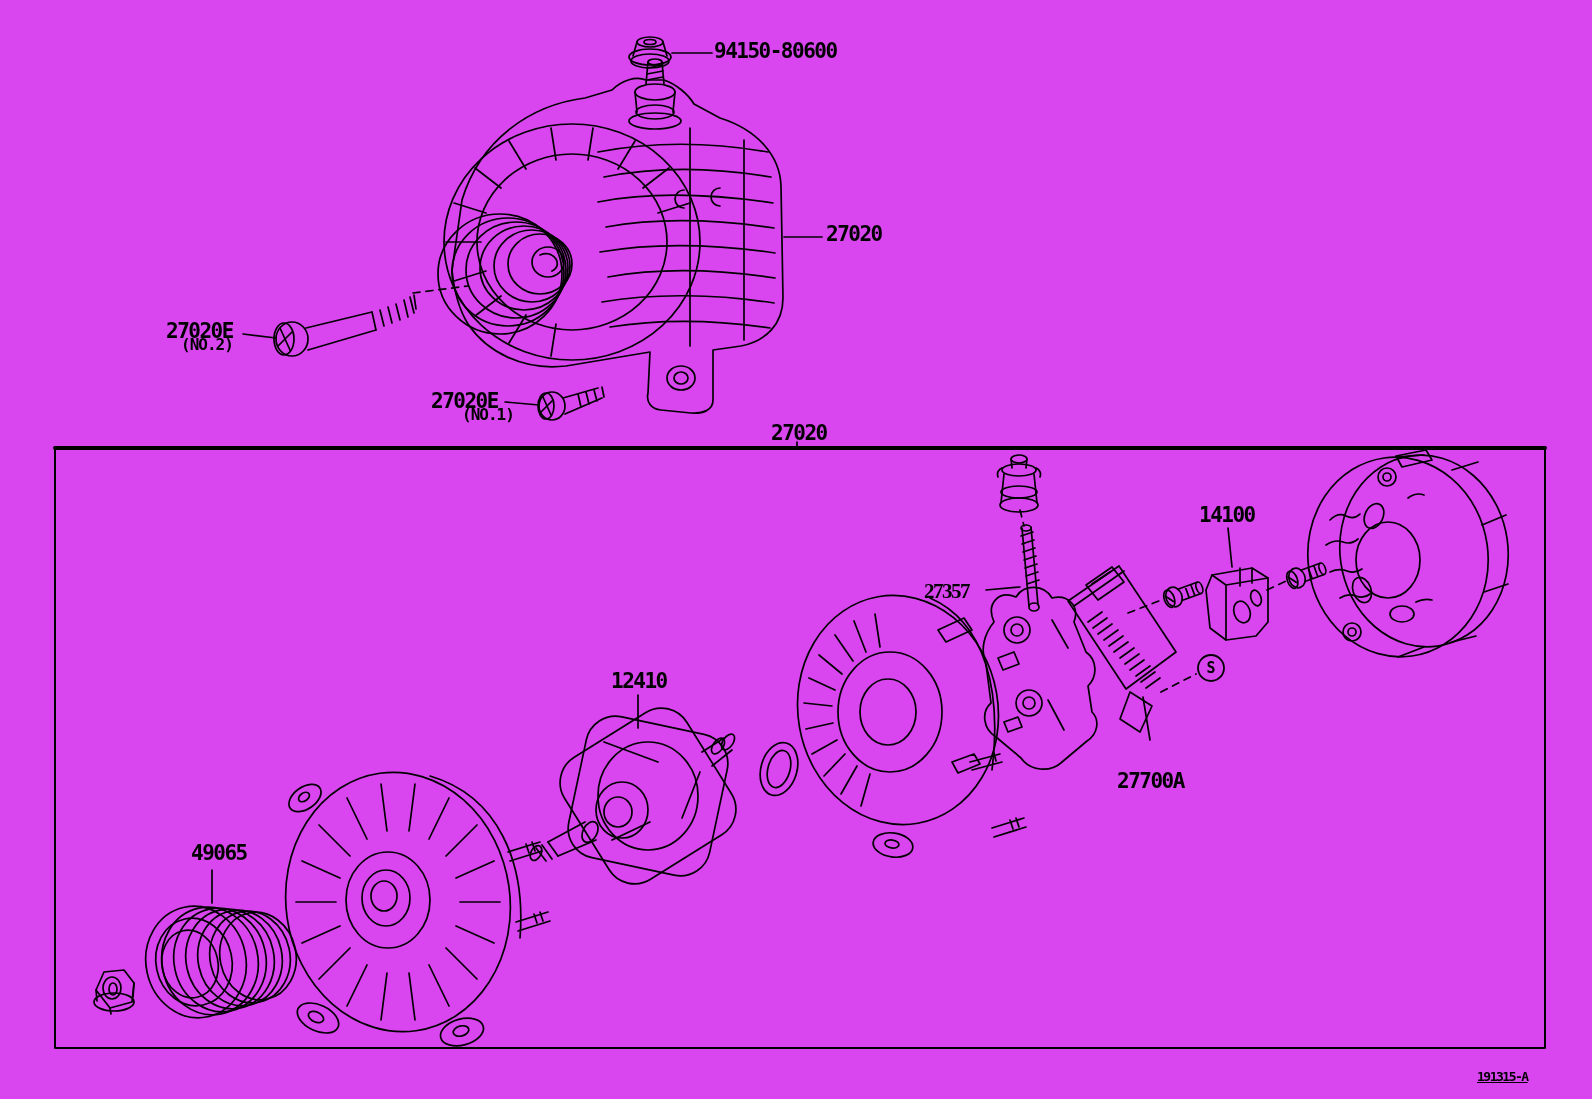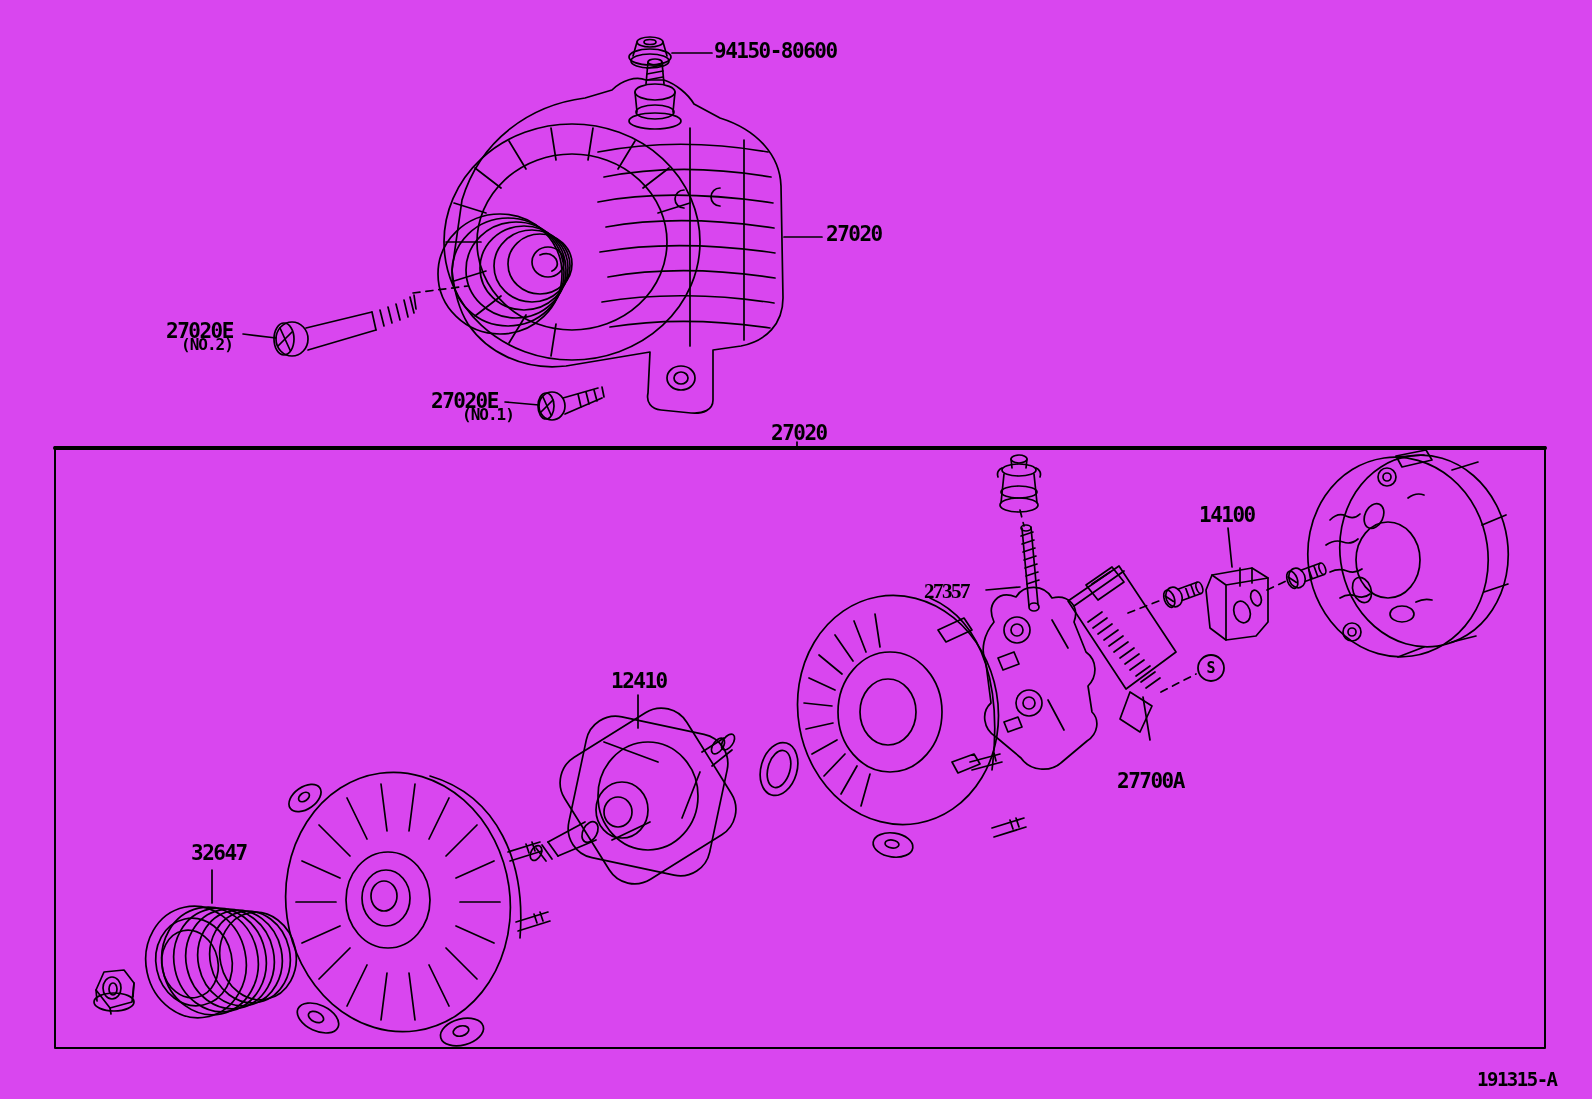--- a/index.html
+++ b/index.html
@@ -7,21 +7,21 @@
     position:relative; width:1592px; height:1099px; background:#d946ef;
     font-family:"DejaVu Sans Mono", "Liberation Mono", monospace;
     overflow:hidden; color:#000;
   }
   svg.art { position:absolute; left:0; top:0; width:1592px; height:1099px; }
   .lbl {
     position:absolute; font-weight:bold; font-size:21px; line-height:1;
     letter-spacing:-1.5px; white-space:nowrap; color:#000;
   }
   .lbl.small { font-size:16px; letter-spacing:-1px; }
-  .lbl.code  { font-size:19px; }
+  .lbl.code  { font-size:13px;text-decoration:underline; }
   .lbl.sletter { font-size:15px; letter-spacing:0; width:26px; text-align:center; }
 </style>
 </head>
 <body>
 
 <div class="page">
 
   <svg class="art" viewBox="0 0 1592 1099">
     <g stroke="#000" fill="none" stroke-width="1.7" stroke-linecap="round" stroke-linejoin="round">
 
@@ -312,17 +312,17 @@
   <div class="lbl" style="left:826px; top:224px;">27020</div>
   <div class="lbl" style="left:166px; top:321px;">27020E</div>
   <div class="lbl small" style="left:181px; top:337px;">(NO.2)</div>
   <div class="lbl" style="left:431px; top:391px;">27020E</div>
   <div class="lbl small" style="left:446px; top:407px;margin-left:16px;">(NO.1)</div>
   <div class="lbl" style="left:771px; top:423px;">27020</div>
   <div class="lbl" style="left:1199px; top:505px;">14100</div>
   <div class="lbl" style="left:924px; top:581px;font-family:Liberation Serif, serif;">27357</div>
   <div class="lbl" style="left:611px; top:671px;">12410</div>
   <div class="lbl" style="left:1117px; top:743px;margin-top:28px;">27700A</div>
-  <div class="lbl" style="left:191px; top:843px;">32647</div>
+  <div class="lbl" style="left:191px; top:843px;">49065</div>
   <div class="lbl sletter" style="left:1198px; top:661px;">S</div>
   <div class="lbl code" style="left:1477px; top:1070px;">191315-A</div>
 
 </div>
 
 </body></html>

